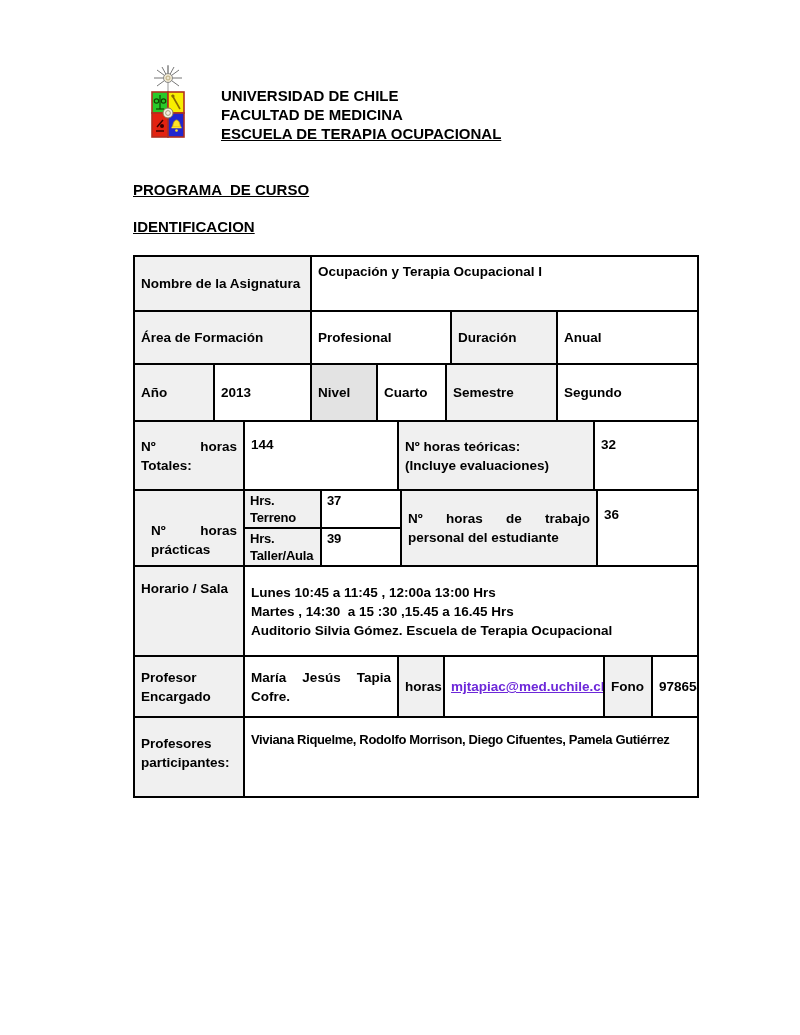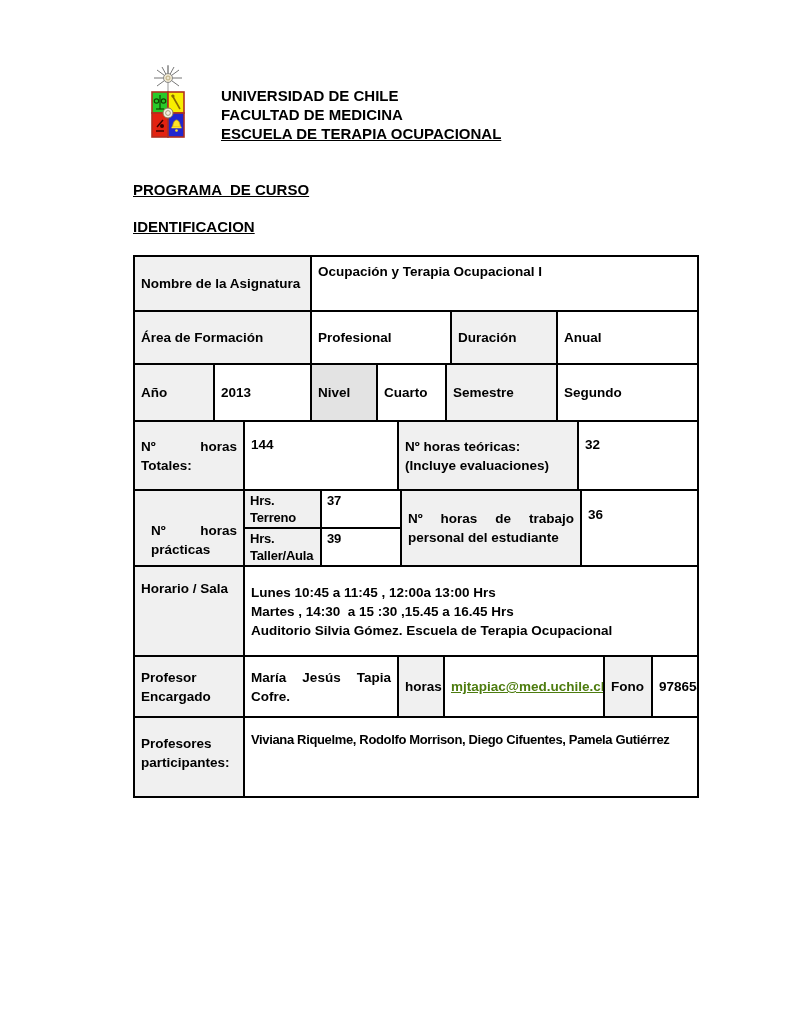--- a/index.html
+++ b/index.html
@@ -16,31 +16,31 @@
   .row{display:flex;border-bottom:2px solid #000;box-sizing:border-box;align-items:stretch;}
   .row:last-child{border-bottom:none;}
   .h1{height:55px}.h2{height:53px}.h3{height:57px}.h4{height:69px}
   .h5{height:76px}.h6{height:90px}.h7{height:61px}.h8{height:78px}
   .c{border-right:2px solid #000;box-sizing:border-box;padding:2px 6px;display:flex;
      align-items:center;overflow:hidden;}
   .c:last-child{border-right:none;flex:1;}
   .c>.ct{width:100%;}
   .w46{width:46px}.w48{width:48px}.w66{width:66px}.w69{width:69px}.w80{width:80px}
   .w97{width:97px}.w106{width:106px}.w110{width:110px}.w111{width:111px}.w133{width:154px}
-  .w140{width:140px}.w160{width:160px}.w177{width:177px}.w180{width:180px}
+  .w140{width:140px}.w160{width:160px}.w177{width:177px}.w180{width:196px}
   .g{background:#f0f0f0;}
   .g2{background:#e3e3e3;}
   .top{align-items:flex-start;}
   .bot{align-items:flex-end;padding-bottom:6px;padding-left:16px;}
   .pt5{padding-top:5px}.pt10{padding-top:16px}.pt12{padding-top:12px}
   .pt13{padding-top:13px}.pt14{padding-top:14px}
   .just .ct{text-align:justify;}
   .pw .ct{white-space:pre-wrap;}
   .names .ct{white-space:nowrap;letter-spacing:-0.35px;font-size:13px;}
-  .link{color:#4d7c0f;text-decoration:underline;cursor:pointer;}
+  .link{color:#6d28d9;text-decoration:underline;cursor:pointer;}
   .sub{width:157px;border-right:2px solid #000;box-sizing:border-box;display:flex;
        flex-direction:column;font-size:13px;line-height:17px;}
   .subrow{flex:1;display:flex;border-bottom:2px solid #000;box-sizing:border-box;align-items:stretch;}
   .subrow:last-child{border-bottom:none;}
   .sc{box-sizing:border-box;padding:1px 3px 1px 5px;overflow:hidden;display:block;letter-spacing:-0.2px;}
   .sc.lab{width:77px;border-right:2px solid #000;background:#f0f0f0;}
   .sc.val{flex:1;background:#fff;}
 </style>
 </head>
 <body>

